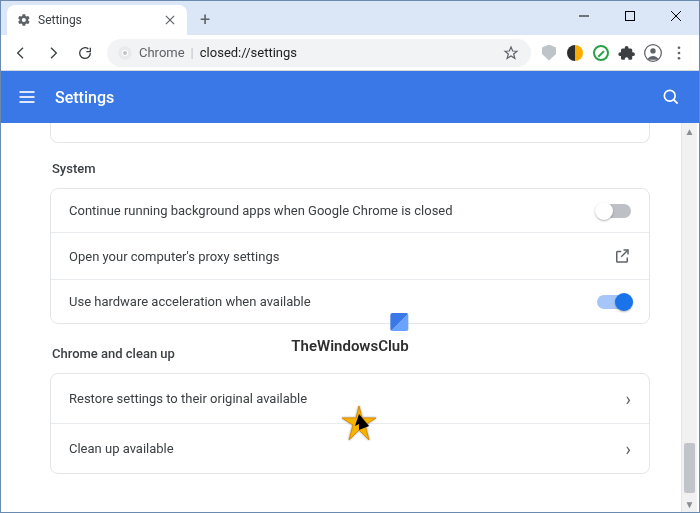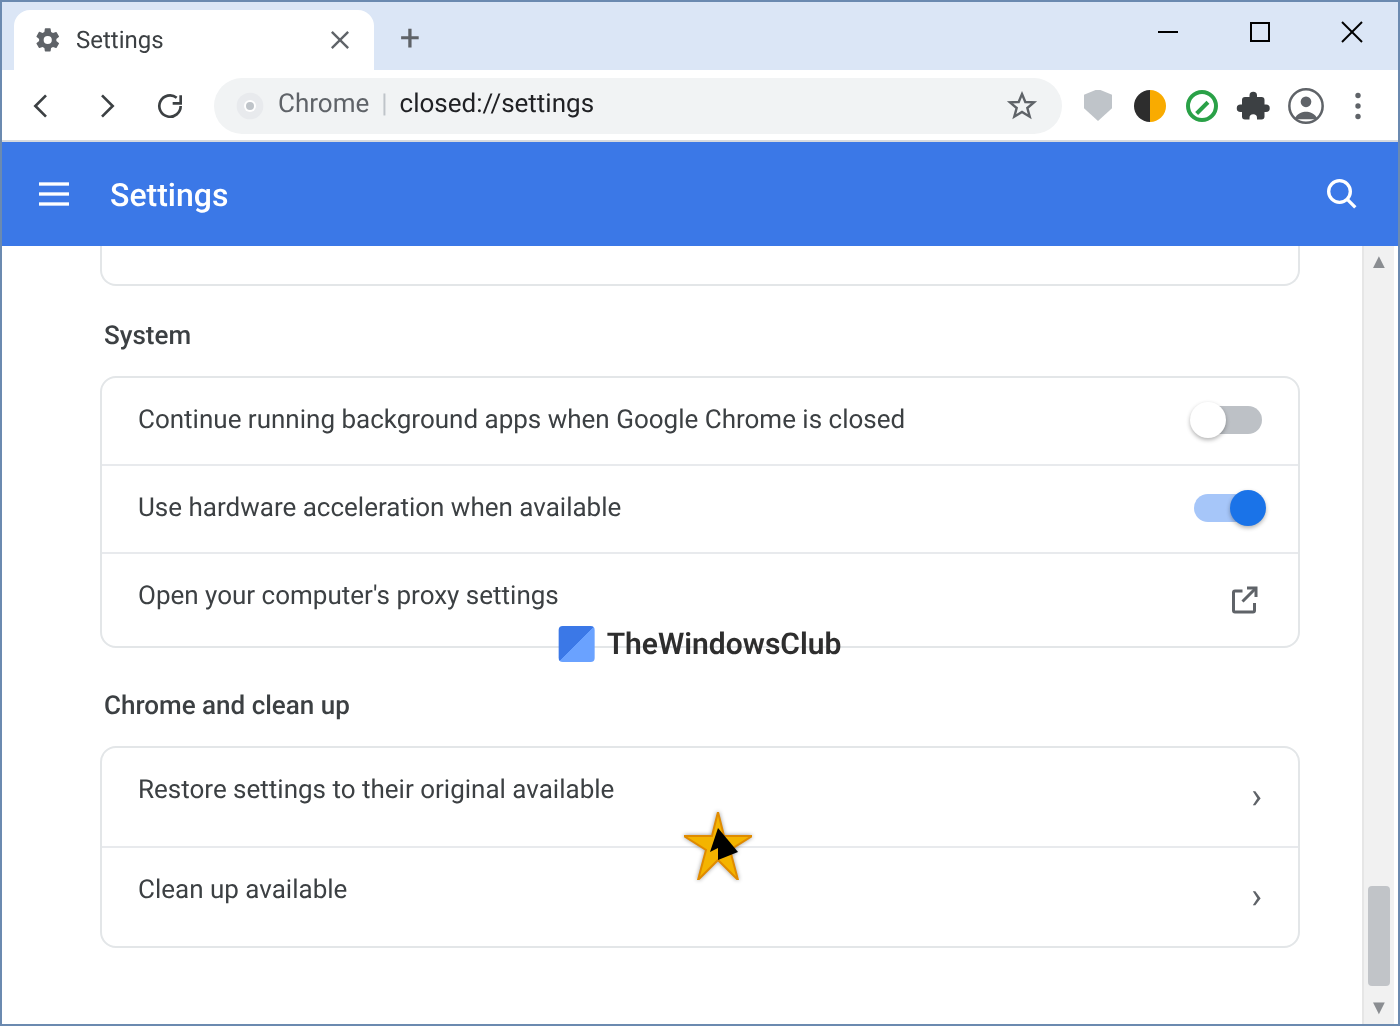--- a/index.html
+++ b/index.html
@@ -40,34 +40,34 @@
   .blueheader .title { font-size: 16px; font-weight: 500; flex: 1; }
   .search-btn { width: 24px; height: 24px; display: flex; align-items: center; justify-content: center; cursor: pointer; }
 
   
   .content-wrap { position: relative; height: calc(513px - 34px - 36px - 52px - 2px); background: #fff; overflow: hidden; }
   .content { height: 100%; overflow-y: auto; padding-bottom: 40px; }
   .content-inner { width: 600px; margin: 0 auto; }
   .stub-card { height: 20px; border: 1px solid #e3e6e8; border-top: none; border-radius: 0 0 8px 8px; margin-bottom: 18px; }
   .section-title { font-size: 13px; color: #3c4043; font-weight: 500; margin-bottom: 12px; padding-left: 2px; }
   .card { border: 1px solid #e3e6e8; border-radius: 8px; background: #fff; margin-bottom: 22px; }
-  .row { display: flex; align-items: flex-start; padding: 14px 18px; font-size: 13px; color: #3c4043; cursor: pointer; }
+  .row { display: flex; align-items: center; padding: 14px 18px; font-size: 13px; color: #3c4043; cursor: pointer; }
   .row + .row { border-top: 1px solid #e8eaed; }
   .row-label { flex: 1; }
   .toggle { position: relative; width: 34px; height: 14px; border-radius: 7px; }
   .toggle::after { content:""; position:absolute; width: 18px; height: 18px; border-radius: 50%; top: -2px; box-shadow: 0 1px 2px rgba(0,0,0,0.3); }
   .toggle.off { background: #bdc1c6; }
   .toggle.off::after { left: -2px; background: #fff; }
   .toggle.on { background: #a6c6f9; }
   .toggle.on::after { right: -2px; background: #1a73e8; }
   .launch-icon, .chevron-icon { width: 18px; height: 18px; color: #5f6368; }
   .chevron { color: #5f6368; font-size: 18px; }
 
   
-  .watermark { position: absolute; left: 50%; top: 190px; transform: translateX(-50%); display: flex; align-items: flex-start; gap: 6px; font-size: 15px; font-weight: 600; color: #2e2e2e; pointer-events: none; }
+  .watermark { position: absolute; left: 50%; top: 190px; transform: translateX(-50%); display: flex; align-items: flex-end; gap: 6px; font-size: 15px; font-weight: 600; color: #2e2e2e; pointer-events: none; flex-direction: column; }
   .twc-logo { width: 18px; height: 18px; background: linear-gradient(135deg, #3b78e7 0 50%, #6aa2ff 50% 100%); border-radius: 2px; }
 
   
   .cursor-star { position: absolute; left: 341px; top: 283px; pointer-events: none; }
   .cursor-star svg { filter: drop-shadow(0 0 1px rgba(0,0,0,0.4)); }
 
   
   .scroll-track { position: absolute; right: 2px; top: 0; bottom: 0; width: 16px; background: #f1f1f1; border-left: 1px solid #e6e6e6; }
   .scroll-arrow { height: 16px; display: flex; align-items: center; justify-content: center; color: #8a8d91; font-size: 10px; }
   .scroll-thumb { position: absolute; left: 2px; right: 2px; top: 320px; height: 50px; background: #c1c4c8; border-radius: 2px; }
@@ -194,31 +194,31 @@
     <div class="content-inner">
       <div class="stub-card"></div>
 
       <div class="section-title">System</div>
       <div class="card">
         <div class="row">
           <span class="row-label">Continue running background apps when Google Chrome is closed</span>
           <span class="toggle off"></span>
         </div>
         <div class="row">
-          <span class="row-label">Use hardware acceleration when available</span>
-          <span class="toggle on"></span>
-        </div>
-        <div class="row">
           <span class="row-label">Open your computer's proxy settings</span>
           <svg class="launch-icon" viewBox="0 0 24 24" fill="none" stroke="#5f6368" stroke-width="2">
               <path d="M14 4h6v6"></path>
               <line x1="20" y1="4" x2="11" y2="13"></line>
               <path d="M19 14v5a1 1 0 0 1-1 1H6a1 1 0 0 1-1-1V7a1 1 0 0 1 1-1h5"></path>
             </svg>
         </div>
+        <div class="row">
+          <span class="row-label">Use hardware acceleration when available</span>
+          <span class="toggle on"></span>
+        </div>
       </div>
 
       <div class="section-title">Chrome and clean up</div>
       <div class="card">
         <div class="row">
           <span class="row-label">Restore settings to their original available</span>
           <span class="chevron">›</span>
         </div>
         <div class="row">
           <span class="row-label">Clean up available</span>

